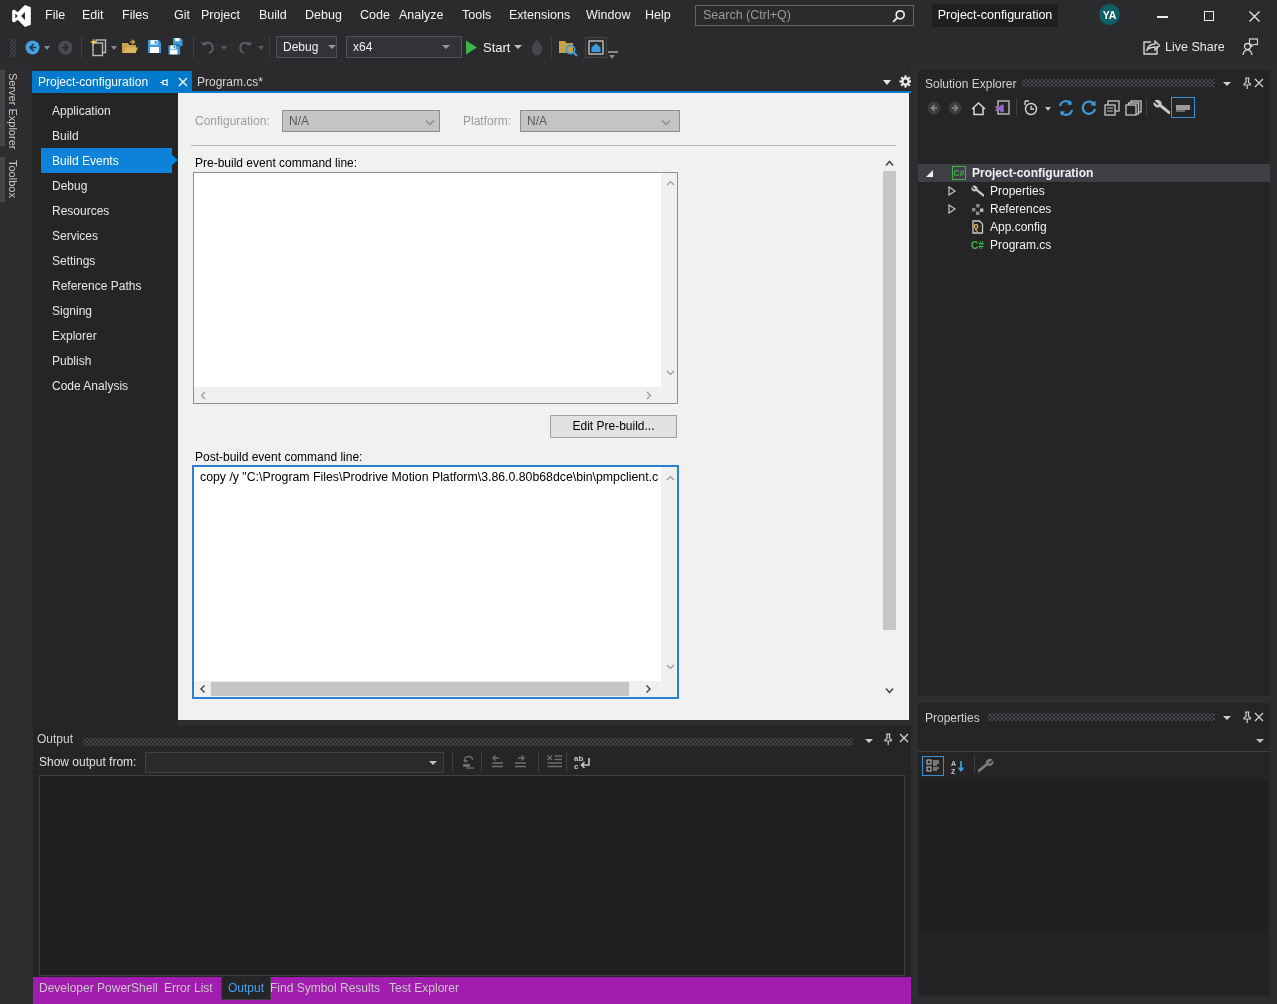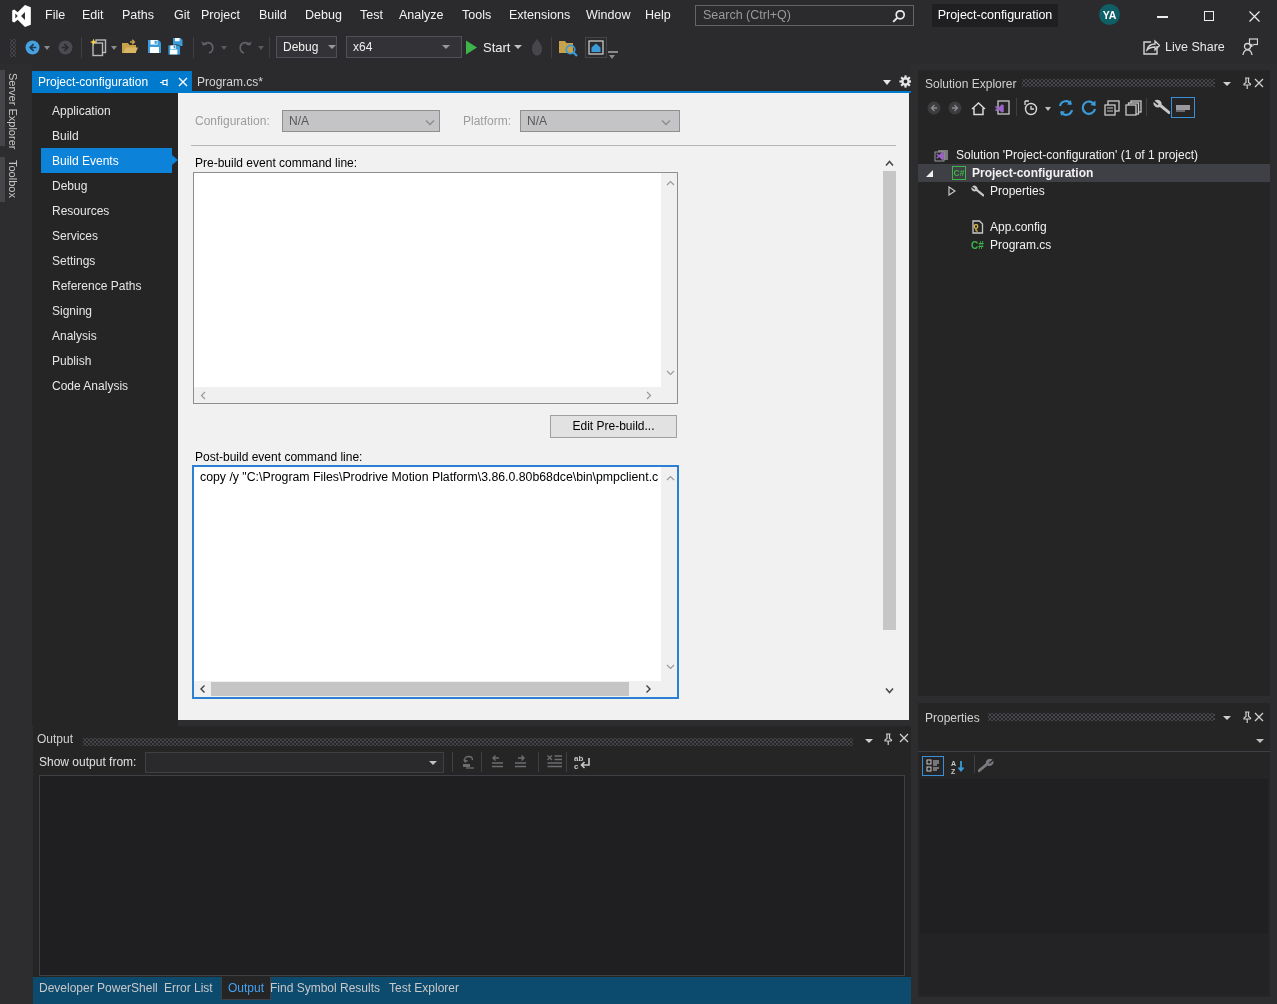--- a/index.html
+++ b/index.html
@@ -49,39 +49,39 @@
 #separea { left:911px; top:64px; width:366px; height:632px; background:#2d2d30; }
 #sepanel { left:918px; top:70px; width:352px; height:626px; background:#252526; }
 #proppanel { left:918px; top:703px; width:352px; height:294px; background:#252526; }
 .paneltitle { position:absolute; color:#d0d0d0; font-size:12px; }
 .pgrip { position:absolute; height:8px; background-image:radial-gradient(#45454b 1px, transparent 1px), radial-gradient(#45454b 1px, transparent 1px); background-position:0 0, 2px 2px; background-size:4px 4px, 4px 4px; }
 #sesearch { position:absolute; left:2px; top:52px; width:348px; height:20px; background:#2a2a2d; border:1px solid #3f3f46; color:#8a8a8a; font-size:12px; line-height:18px; padding-left:6px; }
 .trow { position:absolute; left:0; width:352px; height:18px; color:#f1f1f1; font-size:12px; line-height:18px; }
 
 #output { left:33px; top:726px; width:878px; height:251px; background:#252526; }
 #outcontent { position:absolute; left:6px; top:49px; width:866px; height:201px; background:#1f1f22; border:1px solid #3f3f46; }
-#bottomtabs { left:33px; top:977px; width:878px; height:27px; background:#0c4a6e; }
+#bottomtabs { left:33px; top:977px; width:878px; height:27px; background:#a21caf; }
 .btab { position:absolute; top:0px; color:#c8c8c8; font-size:12px; line-height:22px; }
 </style>
 </head>
 <body>
 <div id="win">
 
   <div id="titlebar" class="abs">
     <svg class="abs" style="left:11px;top:5px" width="21" height="22" viewBox="0 0 20 21">
       <path fill-rule="evenodd" d="M18.9 2.1 L13.3 0 L6.3 6.9 L3.1 4.4 L1.1 5.2 L1.1 15.8 L3.1 16.6 L6.3 14.1 L13.3 21 L18.9 18.9 Z M4.1 12.8 L4.1 8.2 L6.4 10.5 Z M13.3 14.2 L9.6 10.5 L13.3 6.8 Z" fill="#ffffff"></path>
     </svg>
     <span class="menuitem" style="left:45px">File</span>
     <span class="menuitem" style="left:82px">Edit</span>
-    <span class="menuitem" style="left:122px">Paths</span>
+    <span class="menuitem" style="left:122px">Files</span>
     <span class="menuitem" style="left:174px">Git</span>
     <span class="menuitem" style="left:201px">Project</span>
     <span class="menuitem" style="left:259px">Build</span>
     <span class="menuitem" style="left:305px">Debug</span>
-    <span class="menuitem" style="left:360px">Test</span>
+    <span class="menuitem" style="left:360px">Code</span>
     <span class="menuitem" style="left:399px">Analyze</span>
     <span class="menuitem" style="left:462px">Tools</span>
     <span class="menuitem" style="left:509px">Extensions</span>
     <span class="menuitem" style="left:586px">Window</span>
     <span class="menuitem" style="left:645px">Help</span>
     <div id="searchbox" class="abs">Search (Ctrl+Q)
       <svg class="abs" style="right:7px;top:3px" width="14" height="14" viewBox="0 0 14 14">
           <circle cx="8.2" cy="5.8" r="4" fill="none" stroke="#ececec" stroke-width="1.7"></circle>
           <line x1="5.2" y1="8.8" x2="1.2" y2="12.8" stroke="#ececec" stroke-width="1.9"></line>
         </svg>
@@ -226,21 +226,21 @@
     <div class="navitem" style="top:36px">Build</div>
     <div id="navsel"></div>
     <div id="navseltip"></div>
     <div class="navitem" style="top:61px;color:#fff">Build Events</div>
     <div class="navitem" style="top:86px">Debug</div>
     <div class="navitem" style="top:111px">Resources</div>
     <div class="navitem" style="top:136px">Services</div>
     <div class="navitem" style="top:161px">Settings</div>
     <div class="navitem" style="top:186px">Reference Paths</div>
     <div class="navitem" style="top:211px">Signing</div>
-    <div class="navitem" style="top:236px">Analysis</div>
+    <div class="navitem" style="top:236px">Explorer</div>
     <div class="navitem" style="top:261px">Publish</div>
     <div class="navitem" style="top:286px">Code Analysis</div>
   </div>
   <div id="designer" class="abs">
     <div class="glabel" style="left:17px;top:21px">Configuration:</div>
     <div class="discombo" style="left:104px;top:17px;width:158px;height:22px">N/A</div>
     <div class="chev" style="left:247px;top:26px">
         <svg width="10" height="7" viewBox="0 0 10 7">
           <path d="M1 1.5 L5 5.5 L9 1.5" stroke="#8a8a8a" stroke-width="1.3" fill="none"></path>
         </svg>
@@ -380,43 +380,47 @@
       </svg>
     <div class="tsep" style="left:228px;top:28px;height:18px"></div>
     <svg class="abs" style="left:235px;top:29px" width="17" height="17" viewBox="0 0 17 17">
         <path d="M2.2 1.2 L5.8 4.8 L4.8 5.8 L1.2 2.2 A4.3 4.3 0 0 0 6.8 7.8 L14.5 15.5 A1.5 1.5 0 0 0 16.6 13.4 L8.9 5.7 A4.3 4.3 0 0 0 2.2 1.2 Z" fill="#c8c8c8" transform="rotate(-6 8 8)"></path>
       </svg>
     <div class="abs" style="left:253px;top:27px;width:24px;height:21px;border:1px solid #3a8fd9"></div>
     <div class="abs" style="left:258px;top:35px;width:14px;height:5px;background:#9a9a9e"></div>
     <div class="abs" style="left:258px;top:40px;width:9px;height:2px;background:#6a6a6e"></div>
 
 
-    <div class="trow" style="top:76px">
-      <svg class="abs" style="left:16px;top:2px" width="15" height="14" viewBox="0 0 15 14">
-          <rect x="4" y="2" width="10" height="10" fill="#7a7a7e"></rect>
-          <rect x="1" y="4" width="9" height="9" fill="#252526" stroke="#9a9a9e"></rect>
-          <path d="M1.5 6 L3 5 L5 6.8 L8.5 3.5 L10.5 4.5 L10.5 11.5 L8.5 12.5 L5 9.2 L3 11 L1.5 10 L3.8 8 Z" fill="#9b62c8" transform="scale(0.85) translate(1,1.5)"></path>
-        </svg>
-      <span class="abs" style="left:38px">Solution 'Project-configuration' (1 of 1 project)</span>
-    </div>
     <div class="trow" style="top:94px;background:#3f3f46">
       <svg class="abs" style="left:7px;top:5px" width="9" height="9" viewBox="0 0 9 9">
           <path d="M8 1 L8 8 L1 8 Z" fill="#f1f1f1"></path>
         </svg>
       <div class="abs" style="left:34px;top:2px;width:14px;height:14px;border:1px solid #3db54a;color:#3db54a;font-size:8.5px;font-weight:bold;text-align:center;line-height:12px">C#</div>
       <span class="abs" style="left:54px;font-weight:bold">Project-configuration</span>
     </div>
     <div class="trow" style="top:112px">
       <svg class="abs" style="left:30px;top:4px" width="8" height="10" viewBox="0 0 8 10">
           <path d="M1 1 L7 5 L1 9 Z" fill="none" stroke="#c8c8c8" stroke-width="1.2"></path>
         </svg>
       <svg class="abs" style="left:53px;top:3px" width="13" height="13" viewBox="0 0 17 17">
           <path d="M2.2 1.2 L5.8 4.8 L4.8 5.8 L1.2 2.2 A4.3 4.3 0 0 0 6.8 7.8 L14.5 15.5 A1.5 1.5 0 0 0 16.6 13.4 L8.9 5.7 A4.3 4.3 0 0 0 2.2 1.2 Z" fill="#c8c8c8" transform="rotate(-6 8 8)"></path>
         </svg>
       <span class="abs" style="left:72px">Properties</span>
+    </div>
+    <div class="trow" style="top:130px">
+      <svg class="abs" style="left:30px;top:4px" width="8" height="10" viewBox="0 0 8 10">
+          <path d="M1 1 L7 5 L1 9 Z" fill="none" stroke="#c8c8c8" stroke-width="1.2"></path>
+        </svg>
+      <svg class="abs" style="left:53px;top:3px" width="13" height="13" viewBox="0 0 13 13">
+          <rect x="1" y="5" width="3.4" height="3.4" fill="#8c8c8c"></rect>
+          <rect x="5.2" y="1" width="3.4" height="3.4" fill="#8c8c8c"></rect>
+          <rect x="9" y="5.5" width="3.4" height="3.4" fill="#c0c0c0"></rect>
+          <rect x="5" y="8.6" width="3.4" height="3.4" fill="#8c8c8c"></rect>
+        </svg>
+      <span class="abs" style="left:72px">References</span>
     </div>
     <div class="trow" style="top:148px">
       <svg class="abs" style="left:53px;top:2px" width="13" height="14" viewBox="0 0 13 14">
           <path d="M2 1 L8.5 1 L11.5 4 L11.5 13 L2 13 Z" fill="none" stroke="#c8c8c8" stroke-width="1.3"></path>
           <circle cx="5" cy="6.5" r="1.8" fill="none" stroke="#e8c14d" stroke-width="1.2"></circle>
           <path d="M5 8.3 L5 11 M5 11 L7 11" stroke="#e8c14d" stroke-width="1.2" fill="none"></path>
         </svg>
       <span class="abs" style="left:72px">App.config</span>
     </div>
     <div class="trow" style="top:166px">

